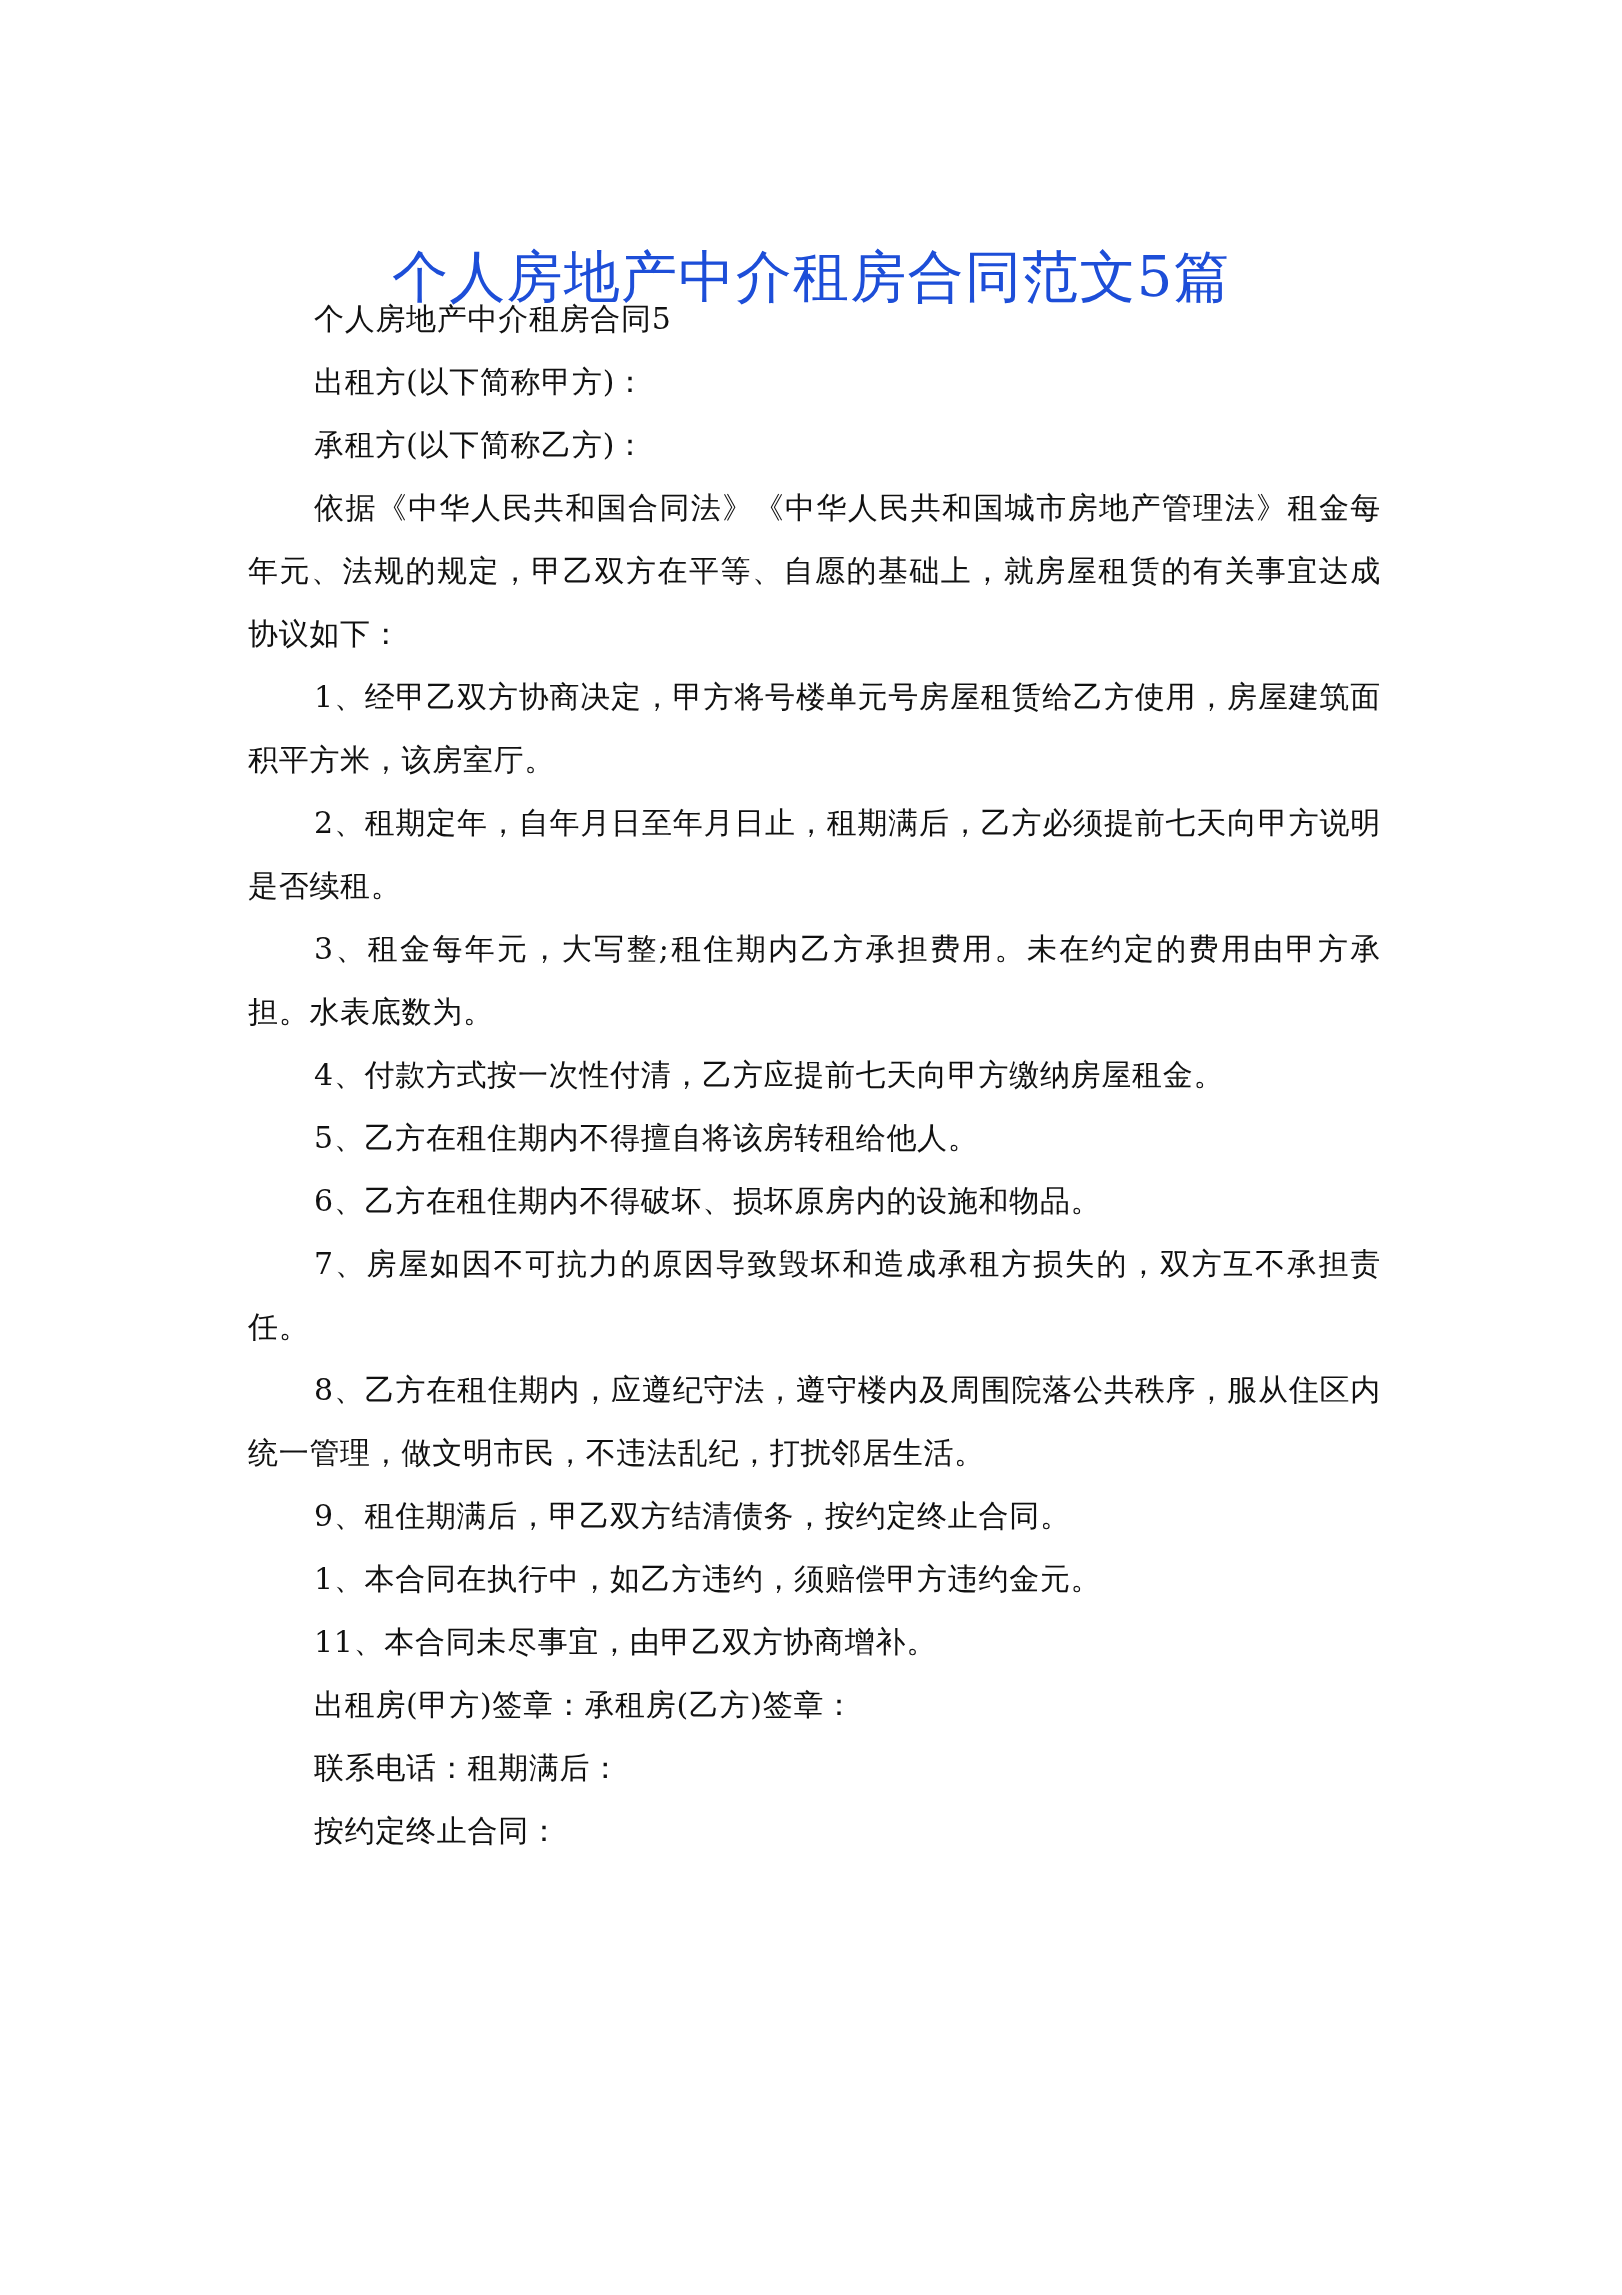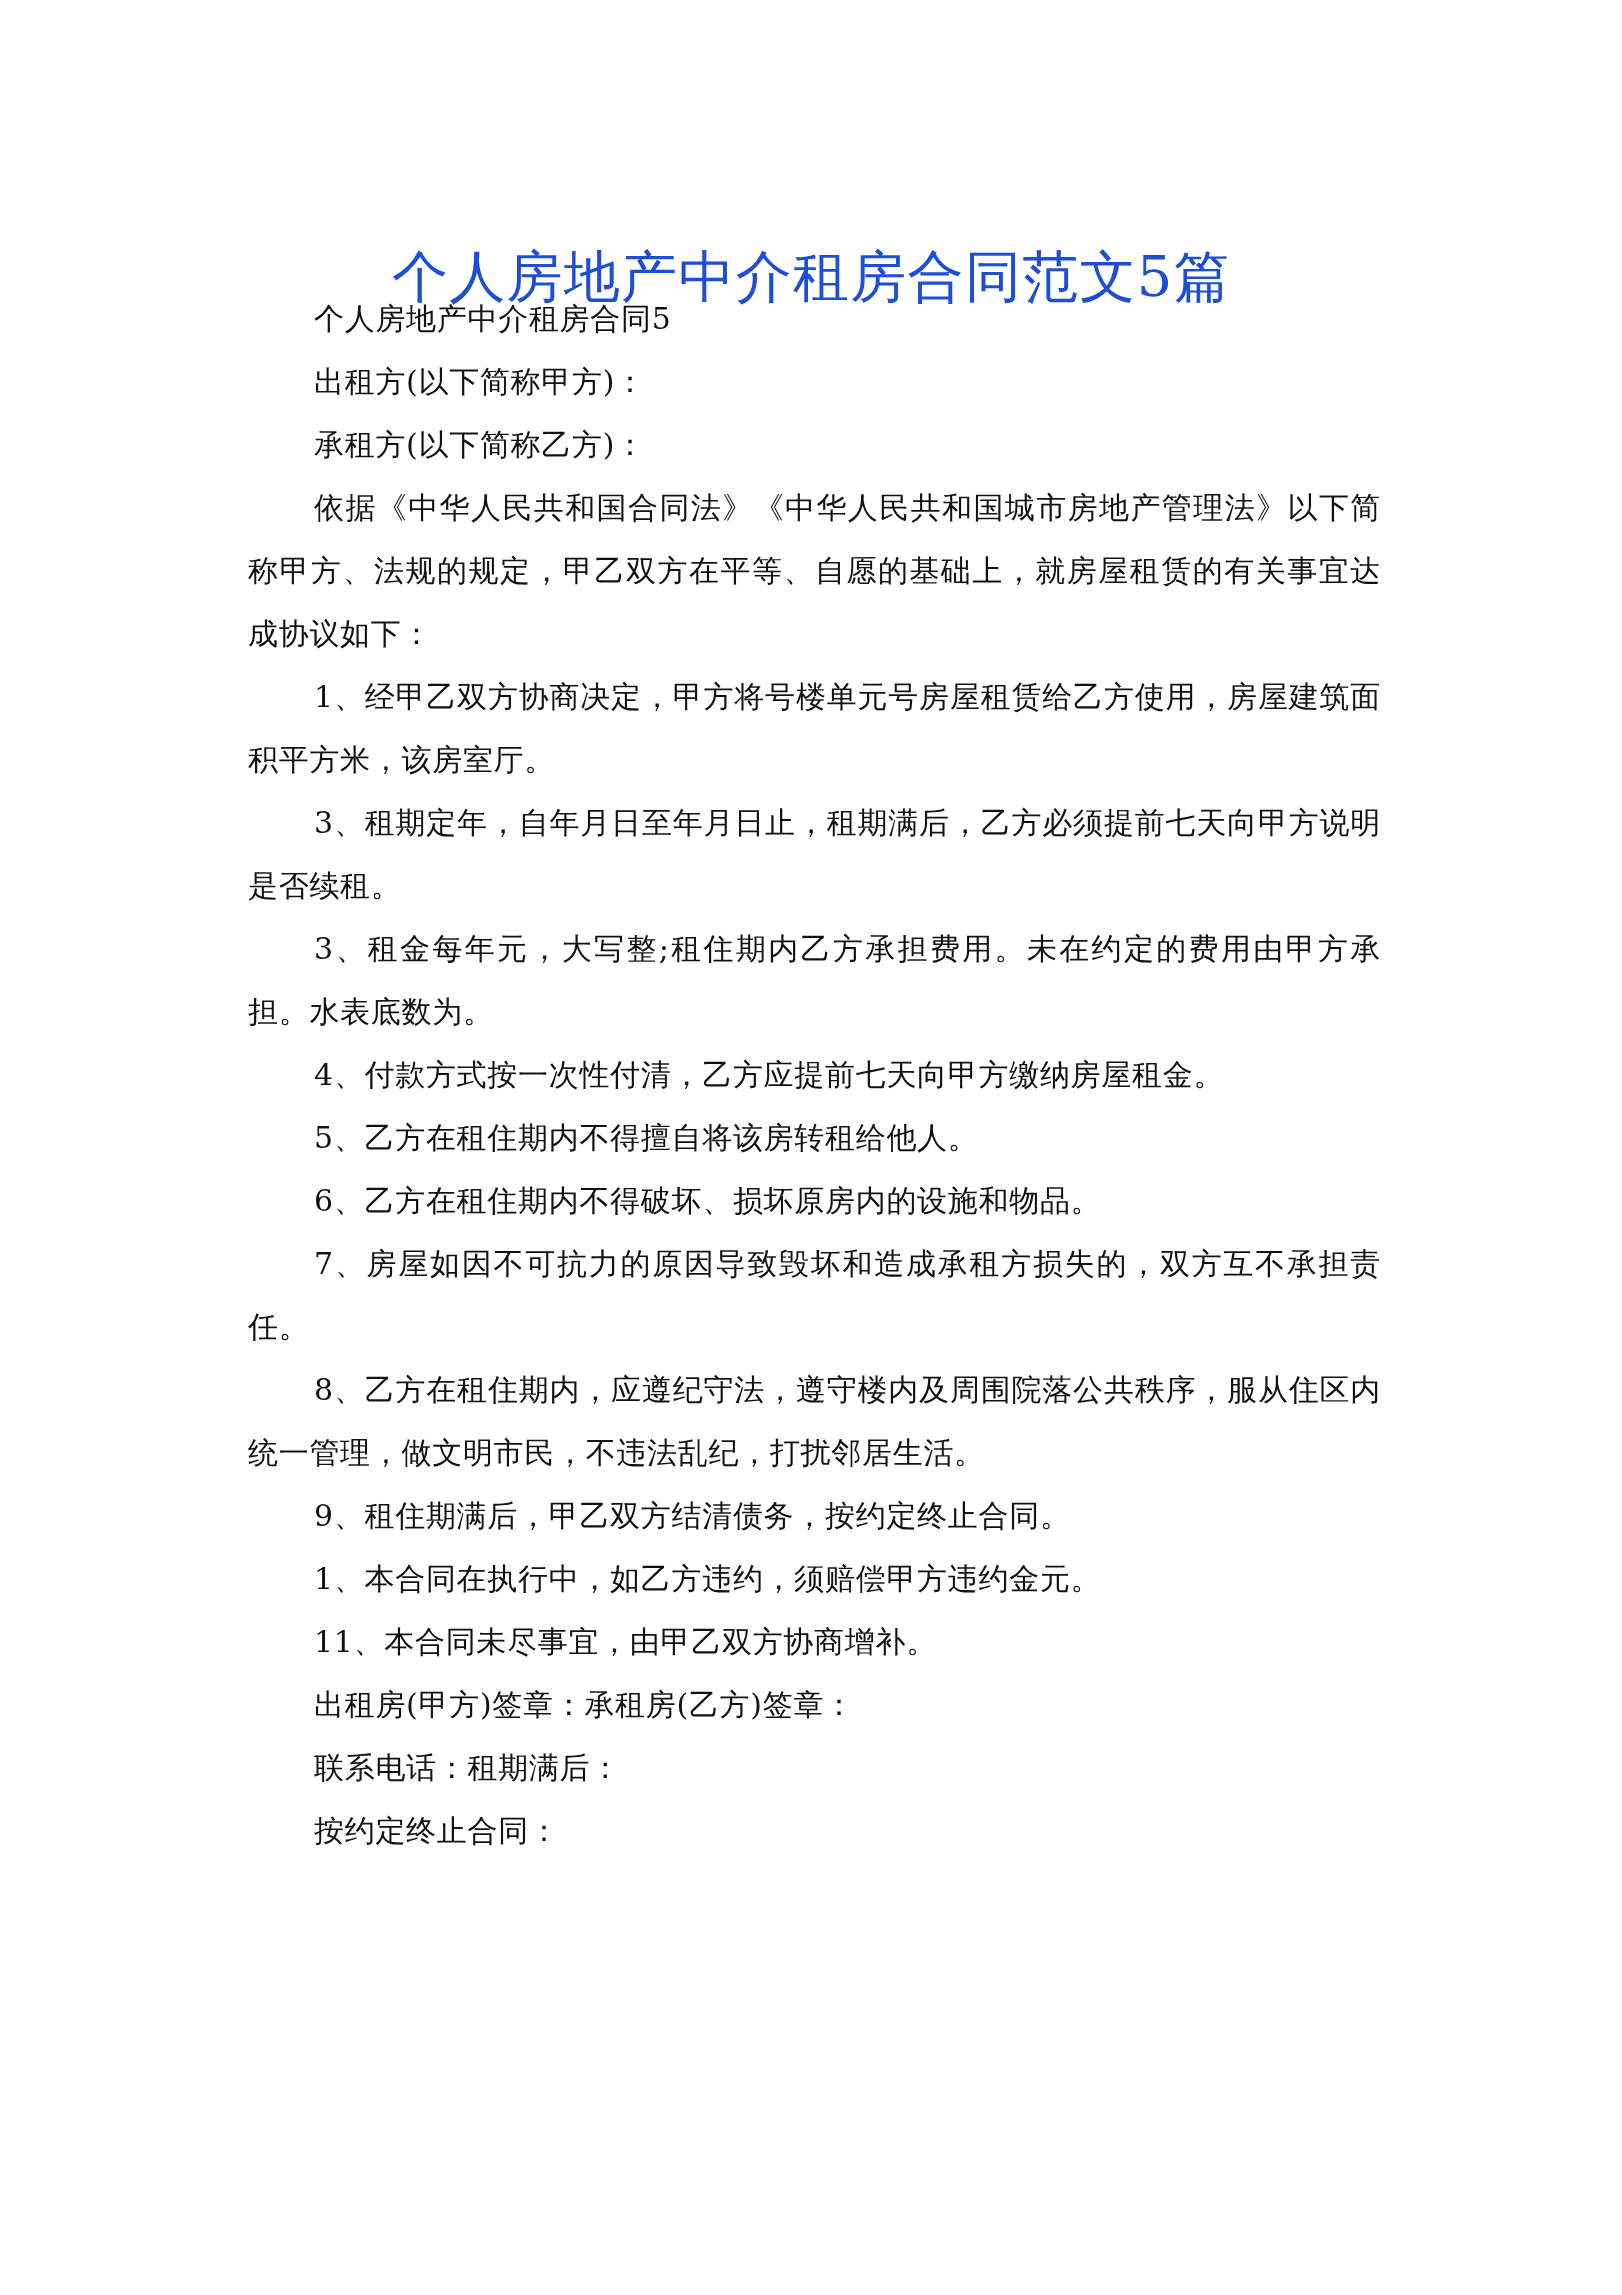--- a/index.html
+++ b/index.html
@@ -17,24 +17,24 @@
 </head>
 <body>
 
 <div class="page">
   <h1 class="title">个人房地产中介租房合同范文5篇</h1>
 
   <div class="body">
     <p class="p plain">个人房地产中介租房合同5</p>
     <p class="p plain">出租方(以下简称甲方)：</p>
     <p class="p plain">承租方(以下简称乙方)：</p>
-    <p class="p indent">依据《中华人民共和国合同法》《中华人民共和国城市房地产管理法》以下简称甲方、法规的规定，甲乙双方在平等、自愿的基础上，就房屋租赁的有关事宜达成协议如下：</p>
+    <p class="p indent">依据《中华人民共和国合同法》《中华人民共和国城市房地产管理法》租金每年元、法规的规定，甲乙双方在平等、自愿的基础上，就房屋租赁的有关事宜达成协议如下：</p>
 
     <p class="p indent">1、经甲乙双方协商决定，甲方将号楼单元号房屋租赁给乙方使用，房屋建筑面积平方米，该房室厅。</p>
-    <p class="p indent">3、租期定年，自年月日至年月日止，租期满后，乙方必须提前七天向甲方说明是否续租。</p>
+    <p class="p indent">2、租期定年，自年月日至年月日止，租期满后，乙方必须提前七天向甲方说明是否续租。</p>
     <p class="p indent">3、租金每年元，大写整;租住期内乙方承担费用。未在约定的费用由甲方承担。水表底数为。</p>
     <p class="p indent">4、付款方式按一次性付清，乙方应提前七天向甲方缴纳房屋租金。</p>
     <p class="p indent">5、乙方在租住期内不得擅自将该房转租给他人。</p>
     <p class="p indent">6、乙方在租住期内不得破坏、损坏原房内的设施和物品。</p>
     <p class="p indent">7、房屋如因不可抗力的原因导致毁坏和造成承租方损失的，双方互不承担责任。</p>
     <p class="p indent">8、乙方在租住期内，应遵纪守法，遵守楼内及周围院落公共秩序，服从住区内统一管理，做文明市民，不违法乱纪，打扰邻居生活。</p>
     <p class="p indent">9、租住期满后，甲乙双方结清债务，按约定终止合同。</p>
     <p class="p indent">1、本合同在执行中，如乙方违约，须赔偿甲方违约金元。</p>
     <p class="p indent">11、本合同未尽事宜，由甲乙双方协商增补。</p>
 

